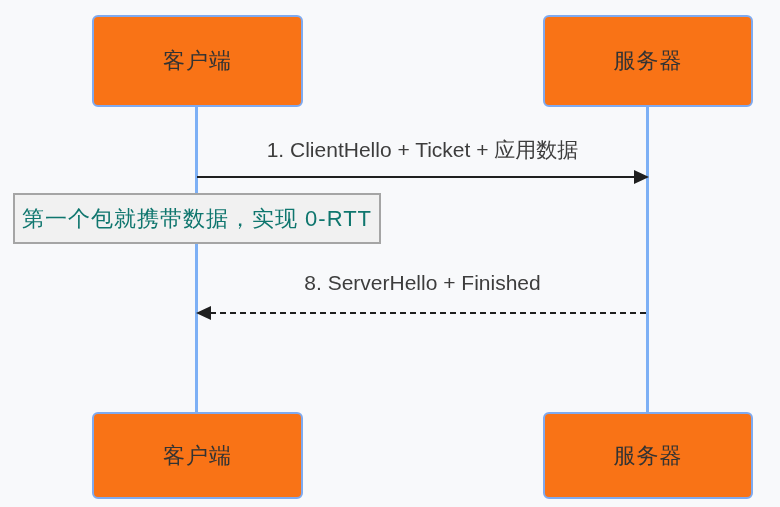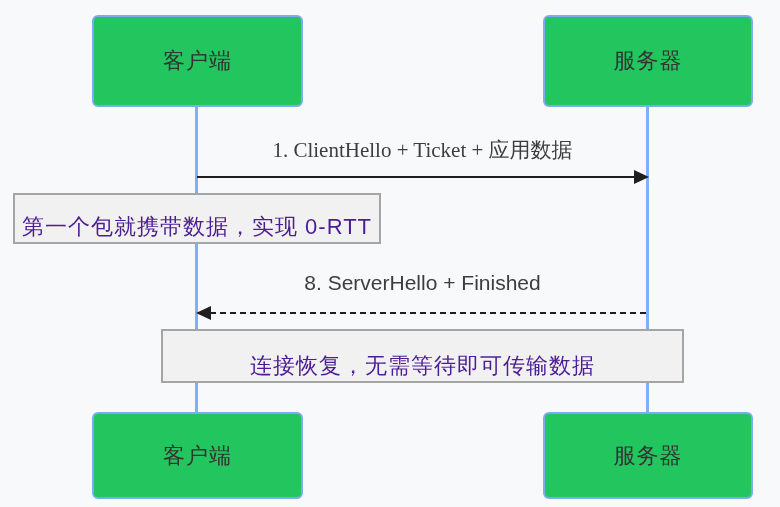--- a/index.html
+++ b/index.html
@@ -23,21 +23,21 @@
     background: #7db0f5;
     z-index: 1;
   }
   .lifeline.left  { left: 195px; }
   .lifeline.right { left: 646px; }
 
   
   .actor {
     position: absolute;
     box-sizing: border-box;
-    background: #22c55e;
+    background: #f97316;
     border: 2px solid #7faaf0;
     border-radius: 6px;
     display: flex;
     align-items: center;
     justify-content: center;
     font-size: 22px;
     letter-spacing: 1px;
     color: #333333;
     z-index: 2;
   }
@@ -49,21 +49,21 @@
   
   .msg-label {
     position: absolute;
     left: 197px;
     width: 451px;
     text-align: center;
     font-size: 21px;
     color: #3d3d3d;
     z-index: 3;
   }
-  .msg-label.m1 { top: 136px; font-family: Liberation Serif, serif; }
+  .msg-label.m1 { top: 136px; }
   .msg-label.m2 { top: 271px; }
 
   
   .arrow-line {
     position: absolute;
     height: 2px;
     z-index: 3;
   }
   .arrow-line.solid {
     left: 197px; top: 176px; width: 438px;
@@ -89,25 +89,25 @@
     border-right: 15px solid #1f1f1f;
   }
 
   
   .note {
     position: absolute;
     box-sizing: border-box;
     background: #f1f1f1;
     border: 2px solid #a5a5a5;
     display: flex;
-    align-items: flex-end;
+    align-items: center;
     justify-content: center;
     font-size: 22px;
     letter-spacing: 1px;
-    color: #4c1d95;
+    color: #0f766e;
     z-index: 4;
   }
   .note.n1 { left: 13px;  top: 193px; width: 368px; height: 51px; }
   .note.n2 { left: 161px; top: 329px; width: 523px; height: 54px; }
 </style>
 </head>
 <body>
 
 <div class="stage">
 
@@ -126,23 +126,20 @@
   <div class="arrowhead to-right"></div>
 
   <div class="note n1">
     <span>第一个包就携带数据，实现 0-RTT</span>
   </div>
 
   <div class="msg-label m2">8. ServerHello + Finished</div>
   <div class="arrow-line dashed"></div>
   <div class="arrowhead to-left"></div>
 
-  <div class="note n2">
-    <span>连接恢复，无需等待即可传输数据</span>
-  </div>
 
   <div class="actor bl">
     <span>客户端</span>
   </div>
   <div class="actor br">
     <span>服务器</span>
   </div>
 
 </div>
 

